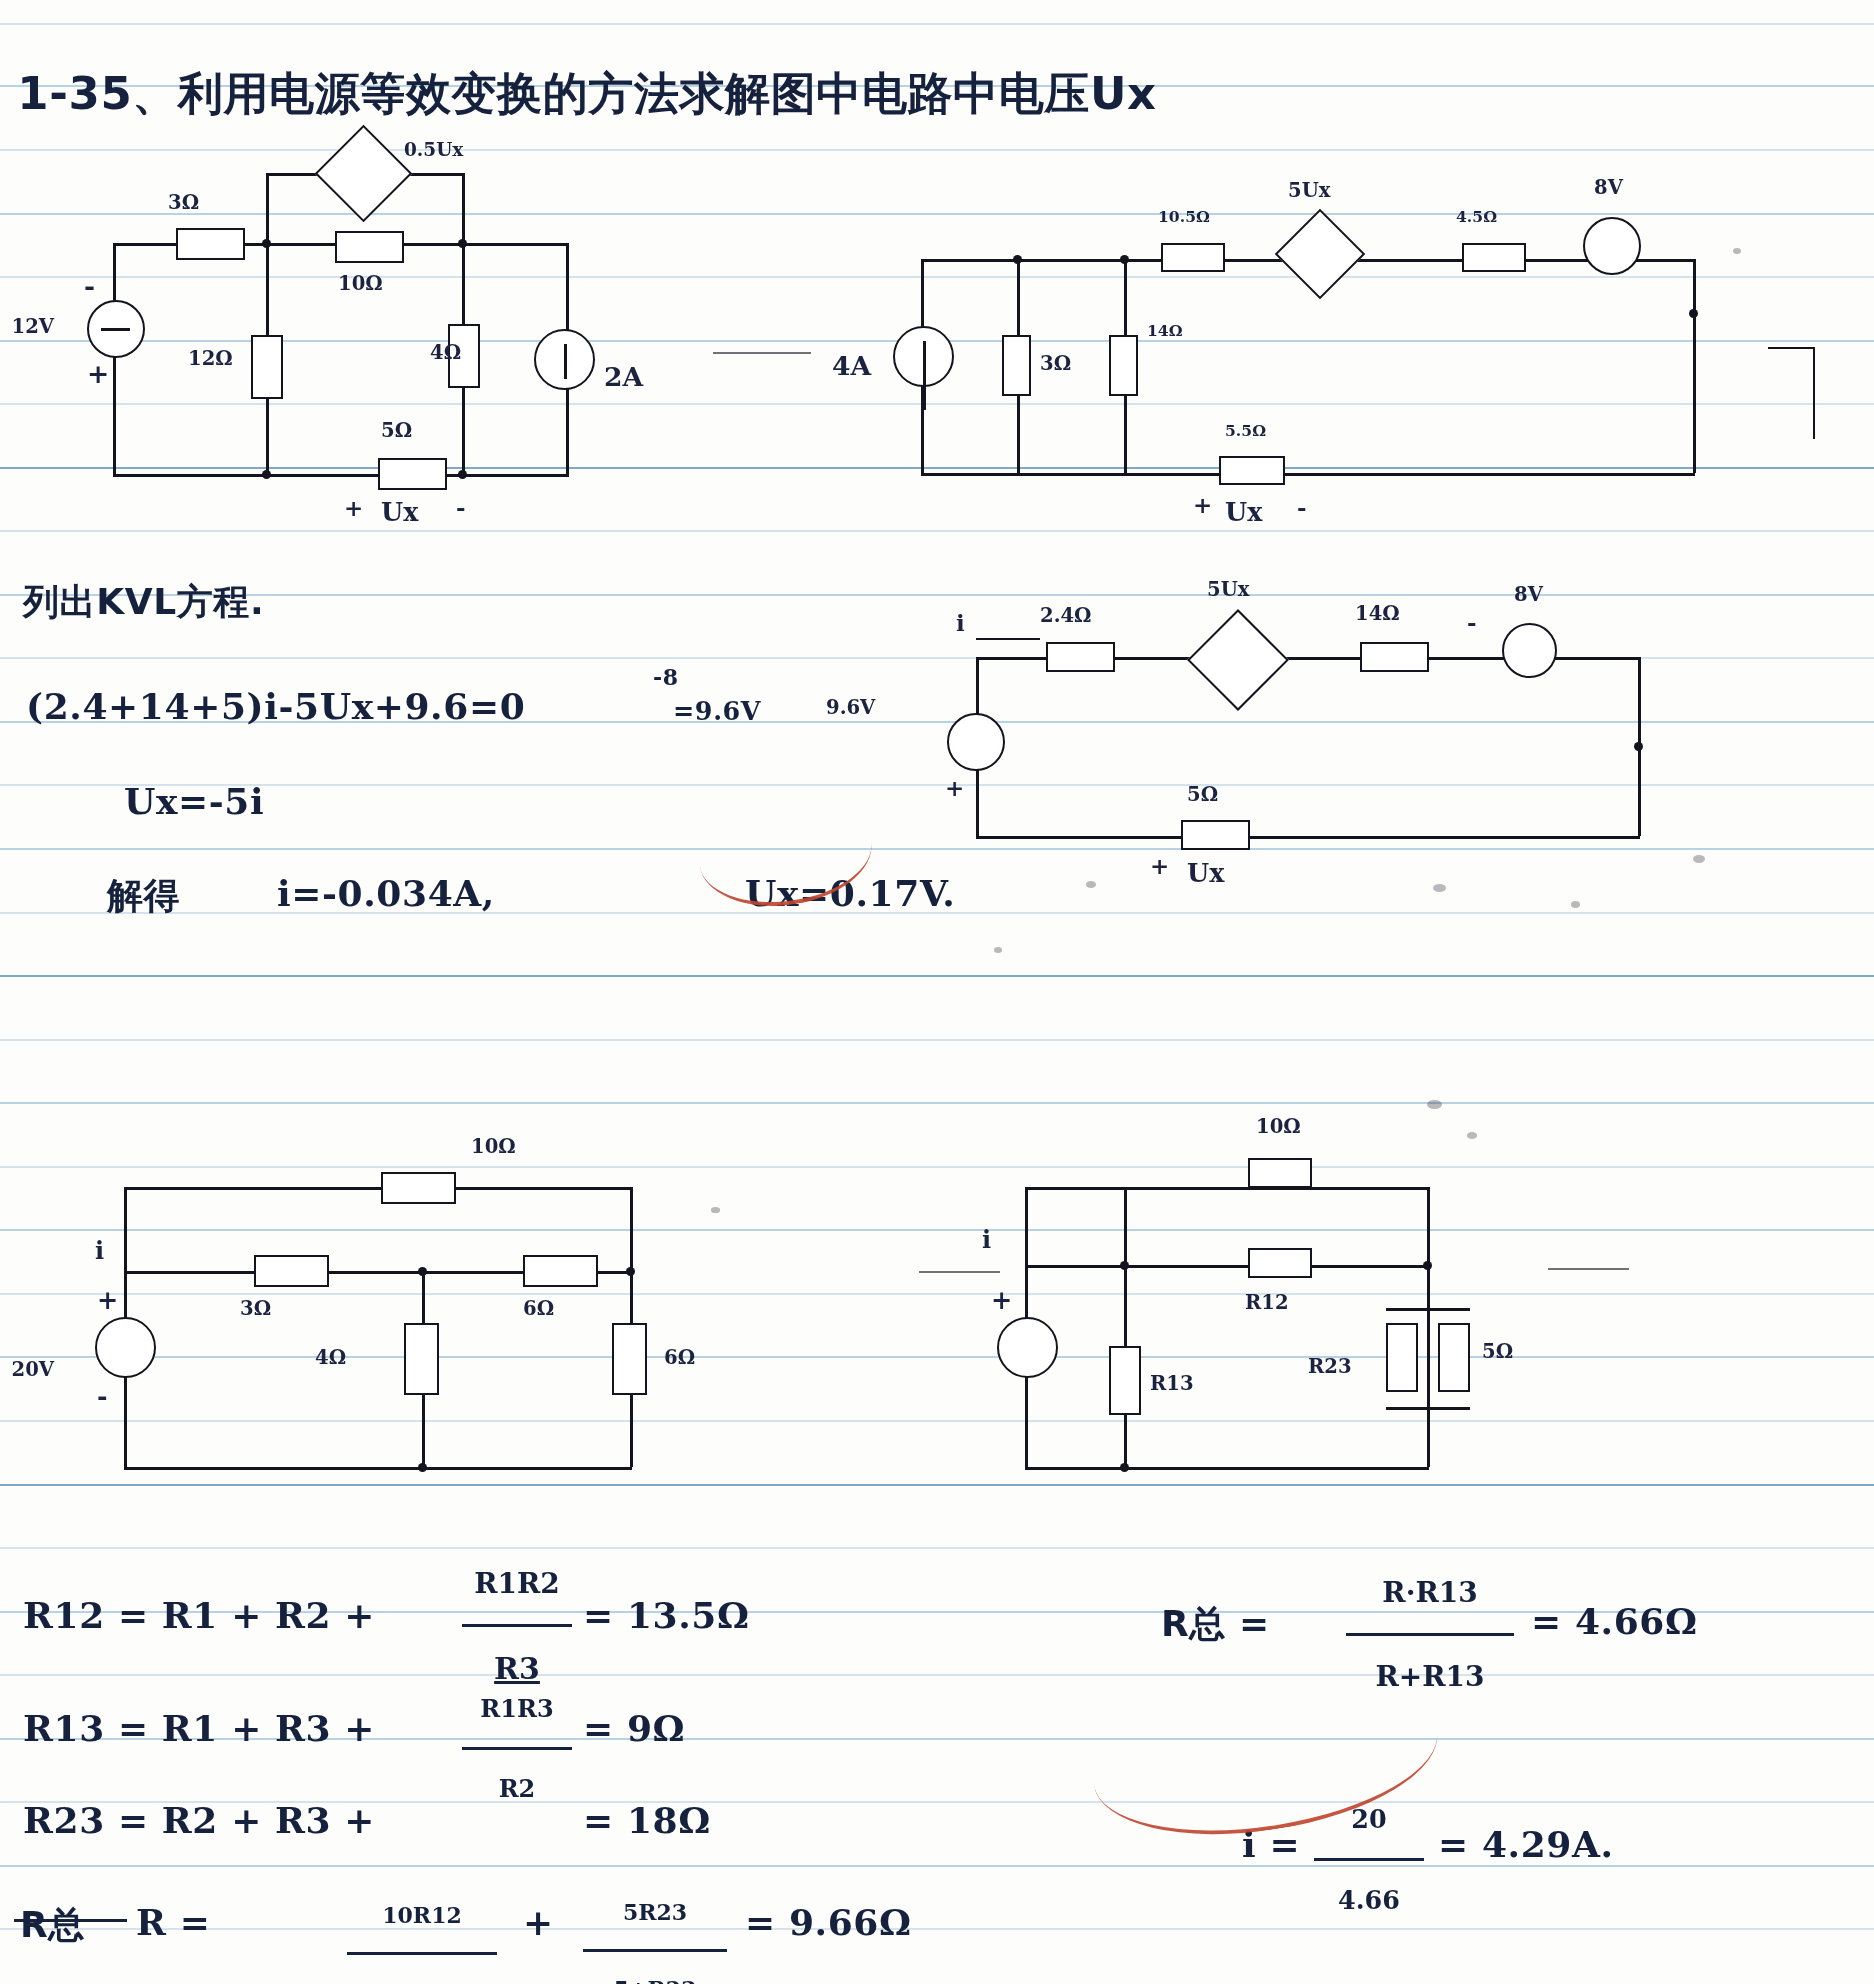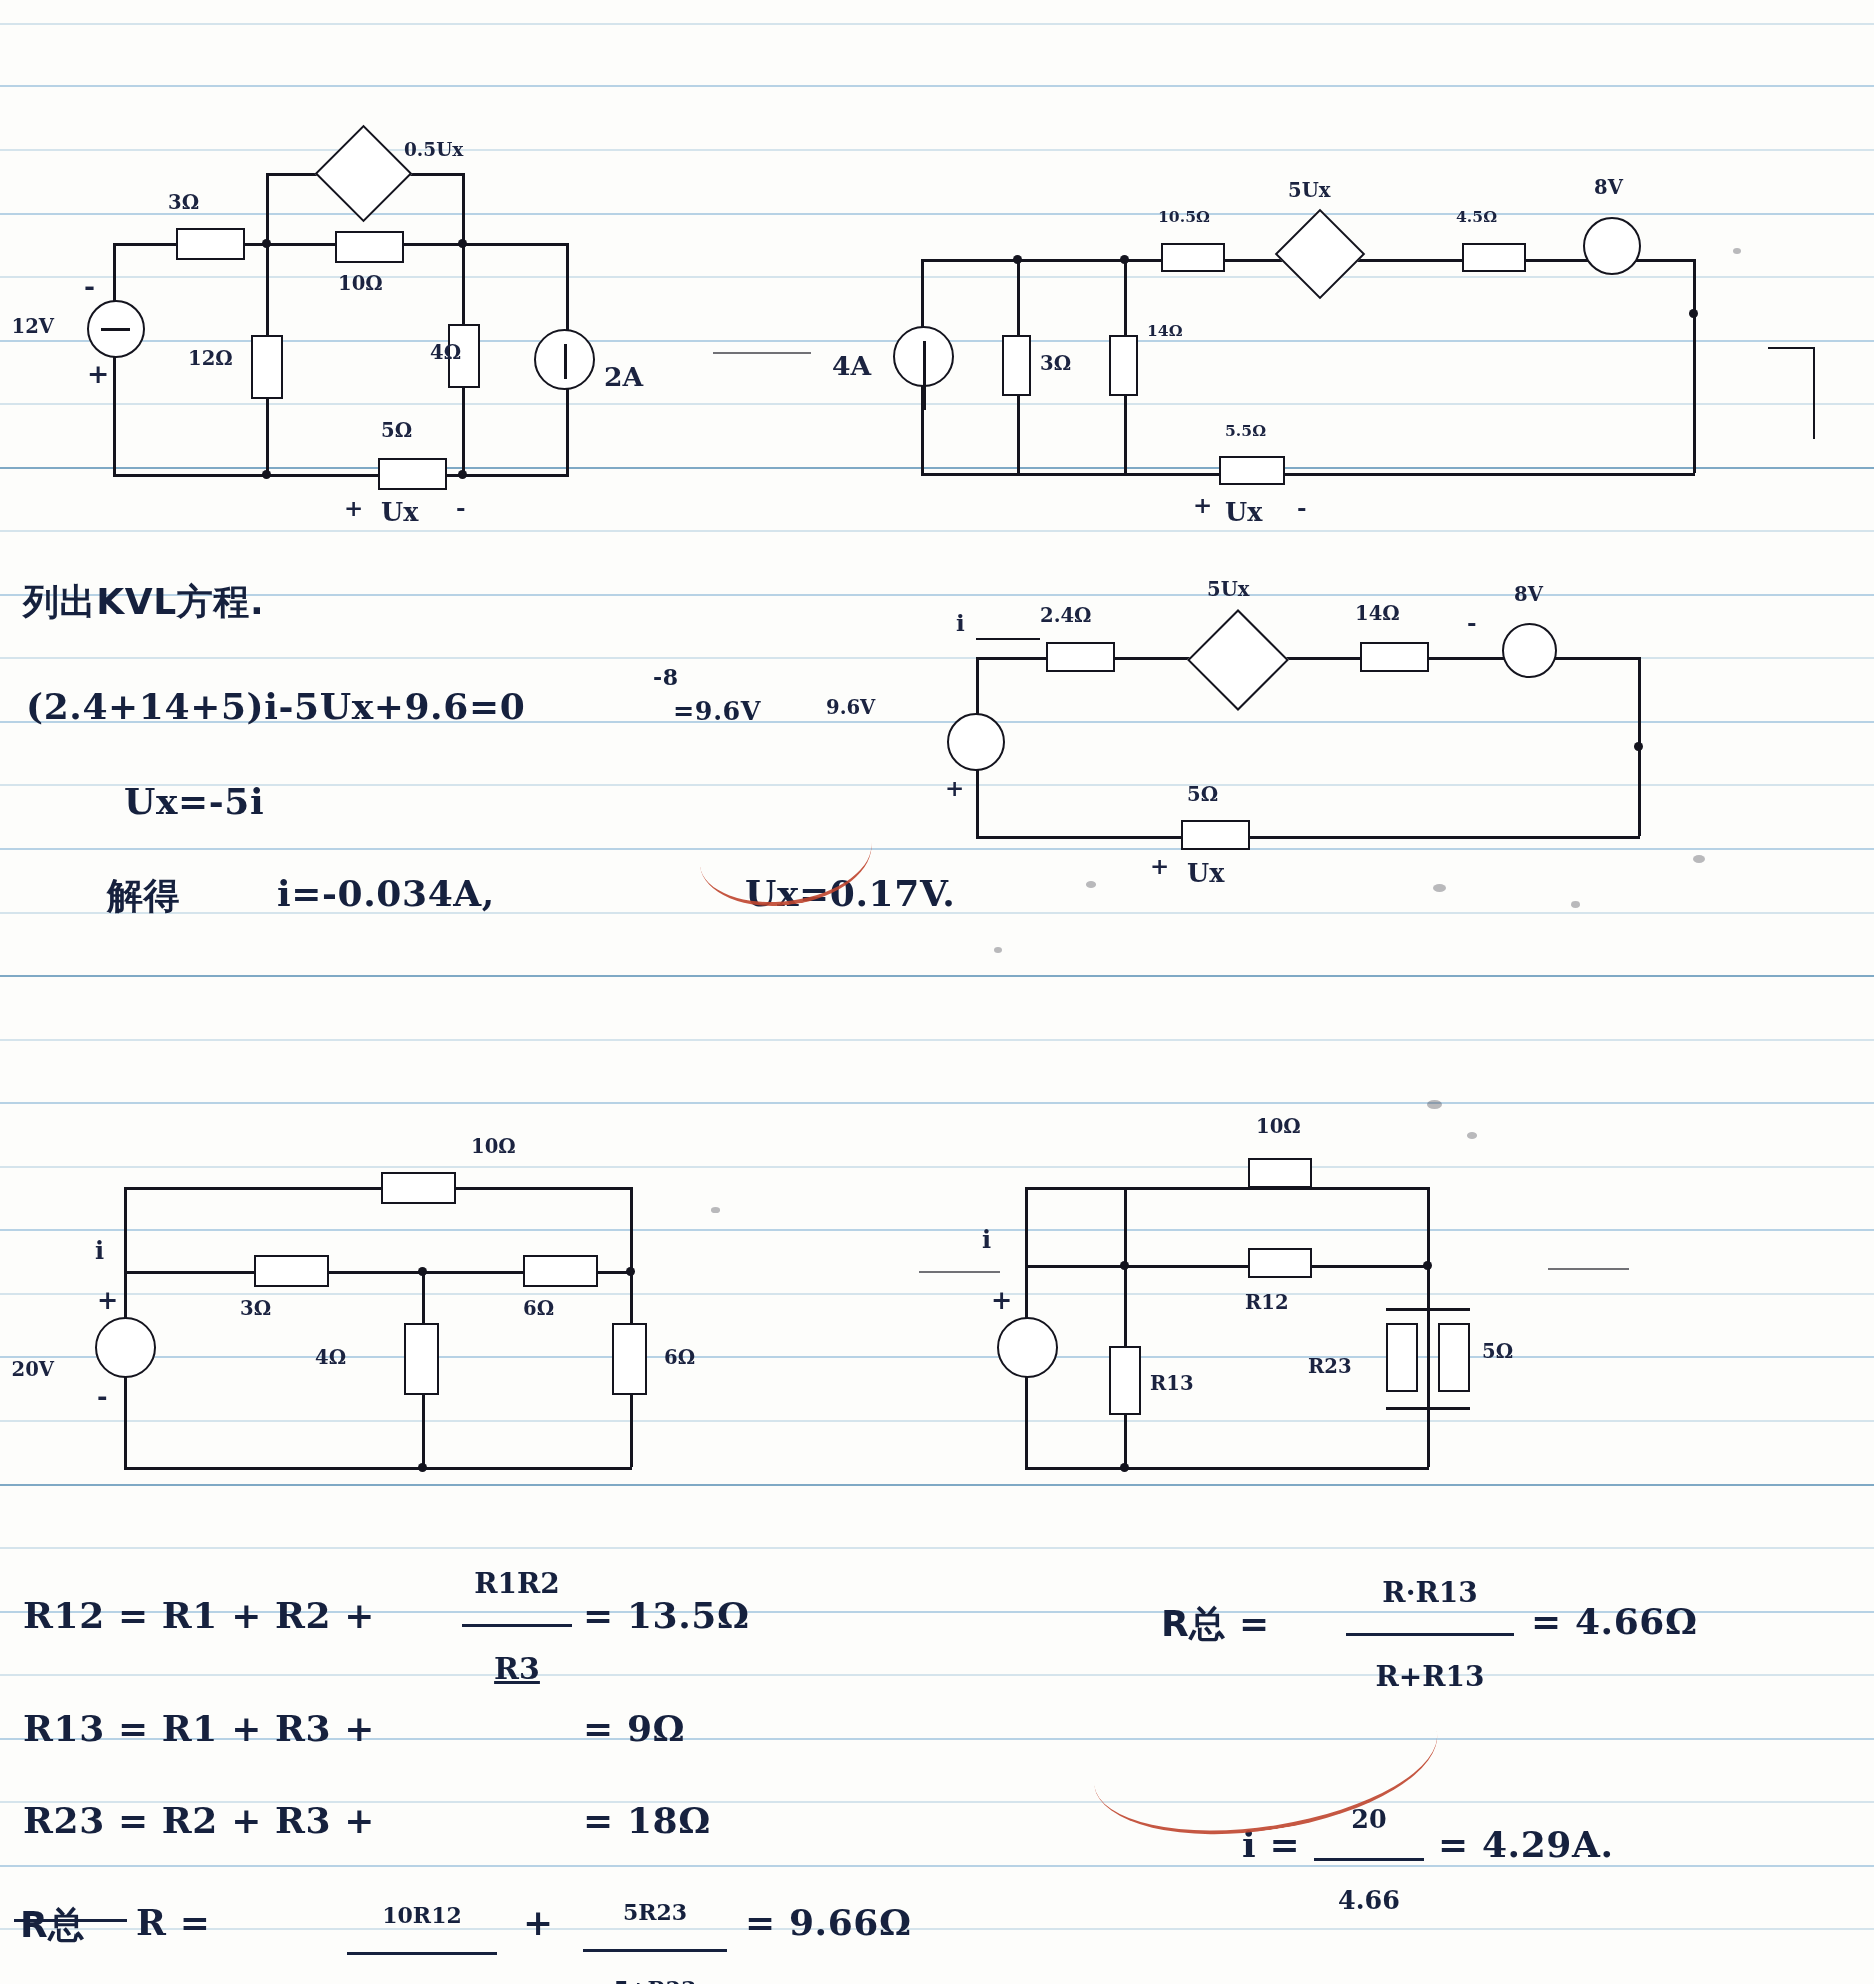--- a/index.html
+++ b/index.html
@@ -155,20 +155,21 @@
   <div class="rule faint" style="top:1420px"></div>
   <div class="rule dark" style="top:1484px"></div>
   <div class="rule faint" style="top:1547px"></div>
   <div class="rule" style="top:1611px"></div>
   <div class="rule faint" style="top:1674px"></div>
   <div class="rule" style="top:1738px"></div>
   <div class="rule faint" style="top:1801px"></div>
   <div class="rule" style="top:1865px"></div>
   <div class="rule faint" style="top:1928px"></div>
 
+  <div class="hw cn xl" style="left:17.3px; top:64px; font-size:45px;">1-35、利用电源等效变换的方法求解图中电路中电压Ux</div>
 
   <div class="wire h" style="left:113px; top:243px; width:456px;"></div>
   <div class="wire h" style="left:113px; top:474px; width:456px;"></div>
   <div class="wire v" style="left:113px; top:243px; height:231px;"></div>
   <div class="wire v" style="left:566px; top:243px; height:231px;"></div>
   <div class="wire v" style="left:266px; top:173px; height:300px;"></div>
   <div class="wire v" style="left:462px; top:173px; height:300px;"></div>
   <div class="wire h" style="left:266px; top:173px; width:199px;"></div>
 
   <div class="res" style="left:176px; top:228px; width:69px; height:32px;"></div>
@@ -376,20 +377,25 @@
 
   <div class="hw lg" style="left:23px; top:1594px;">R12 = R1 + R2 +</div>
   <div class="frac" style="left:462px; top:1545px; width:110px;">
     <span class="num" style="font-size:28px;">R1R2</span>
     <span class="bar"></span>
     <span class="den" style="font-size:30px;text-decoration:underline;">R3</span>
   </div>
   <div class="hw lg" style="left:583px; top:1594px;">= 13.5Ω</div>
 
   <div class="hw lg" style="left:23px; top:1707px;">R13 = R1 + R3 +</div>
+  <div class="frac" style="left:462px; top:1672px; width:110px;">
+    <span class="num" style="font-size:24px;">R1R3</span>
+    <span class="bar"></span>
+    <span class="den" style="font-size:24px;">R2</span>
+  </div>
   <div class="hw lg" style="left:583px; top:1707px;">= 9Ω</div>
 
   <div class="hw lg" style="left:23px; top:1799px;">R23 = R2 + R3 +</div>
   <div class="hw lg" style="left:583px; top:1799px;">= 18Ω</div>
 
   <div class="hw cn lg" style="left:20px; top:1901px;">R总</div>
   <div class="strike" style="left:14.4px; top:1919px; width:113px;"></div>
   <div class="hw lg" style="left:136px; top:1901px;">R =</div>
   <div class="frac" style="left:347px; top:1880px; width:150px;">
     <span class="num" style="font-size:22px;">10R12</span>

